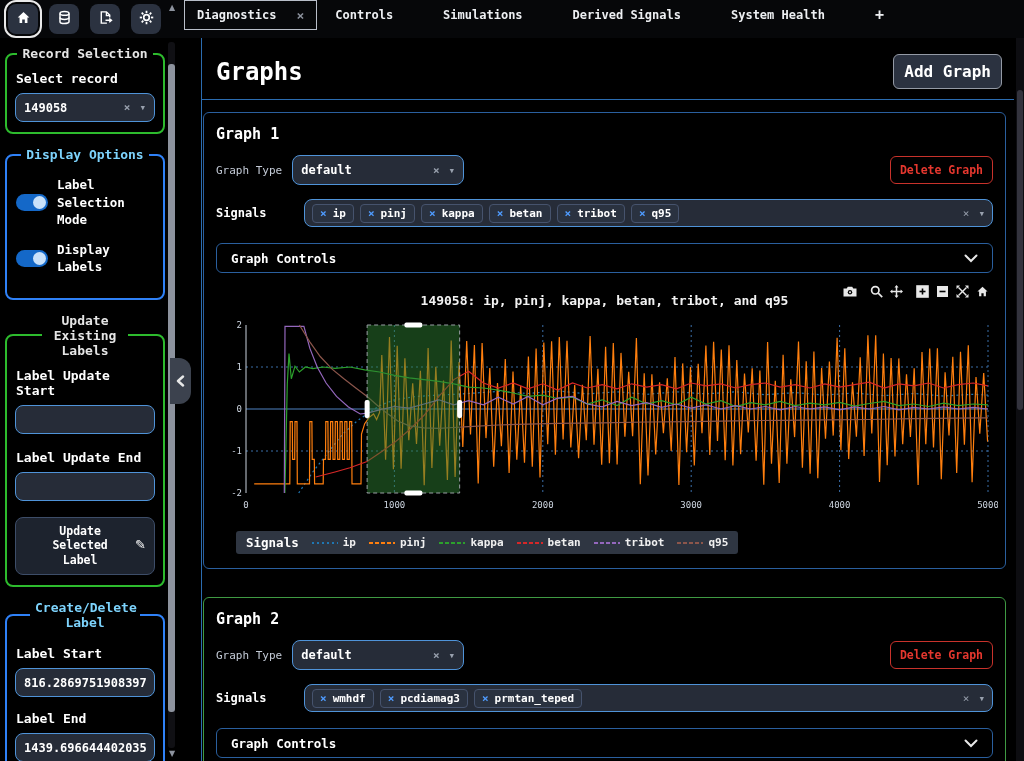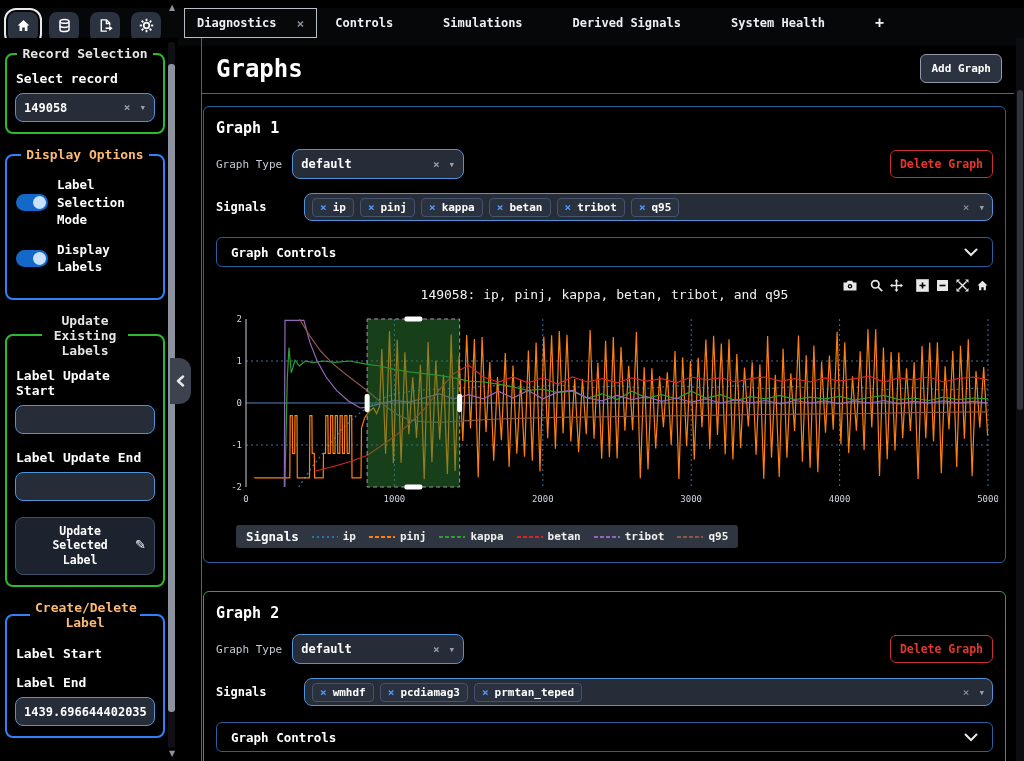--- a/index.html
+++ b/index.html
@@ -1,38 +1,38 @@
 <!DOCTYPE html>
 <html><head>
 <meta charset="utf-8">
 <style>
   * { margin:0; padding:0; box-sizing:border-box; }
   html,body { width:1024px; height:761px; overflow:hidden; background:#000;
     font-family:"DejaVu Sans Mono","Liberation Mono",monospace; color:#fff; }
   body { position:relative; }
 
   
-  .topbar { position:absolute; left:0; top:8px; width:1024px; height:38px; background:#060709; display:flex; }
+  .topbar { position:absolute; left:0; top:0; width:1024px; height:38px; background:#060709; display:flex; }
   .toolbar { display:flex; gap:11px; padding:4px 0 0 8px; width:176px; }
   .tool-btn { width:30px; height:30px; border-radius:8px; background:#2b3240; display:flex; align-items:center; justify-content:center; border:none; cursor:pointer; }
   .tool-btn.active { outline:2px solid #e9e9e9; outline-offset:2px; }
   .tabbar { display:flex; align-items:flex-start; margin-left:8px; }
   .tab { height:30px; display:flex; align-items:center; padding:0 12px; margin-right:26px; font-weight:700; font-size:12px; color:#edeff2; cursor:pointer; white-space:nowrap; }
   .tab.active { border:1px solid #b9bfc9; background:#07080a; gap:20px; margin-right:6px; }
   .tab .tab-close { color:#8b919c; font-size:13px; }
   .tab.plus { font-size:15px; margin-right:0; }
 
   
   .sidebar { position:absolute; left:0; top:38px; width:178px; height:723px; background:#000; }
   fieldset { border-radius:8px; margin:8px 13px 13px 5px; padding:2px 8px 10px; }
   fieldset.green { border:2px solid #2dbb2d; }
   fieldset.blue  { border:2px solid #2f81f7; }
   legend { font-weight:700; font-size:13px; padding:0 5px; margin:0 auto; text-align:center; }
   fieldset.green>legend { color:#e5e5e5; }
-  fieldset.blue>legend  { color:#fdba74; }
+  fieldset.blue>legend  { color:#7dd3fc; }
   .fld-label { font-weight:700; font-size:13px; margin:8px 1px 7px; display:block; }
   .select, .s-input { width:100%; height:29px; background:#262c38; border:1.6px solid #4f93d8; border-radius:8px; color:#fff; font-family:inherit; font-weight:700; font-size:12px; padding:0 8px; display:flex; align-items:center; }
   .sel-icons { margin-left:auto; color:#98a0ad; font-size:11px; display:flex; gap:9px; align-items:center; }
   .toggle-row { display:flex; gap:9px; margin:12px 1px; align-items:center; cursor:pointer; }
   .toggle { min-width:32px; width:32px; height:17px; background:#1468c8; border-radius:9px; position:relative; margin-top:1px; }
   .toggle::after { content:''; position:absolute; right:2px; top:2px; width:13px; height:13px; border-radius:50%; background:#c9e1fa; }
   .toggle-label { font-weight:700; font-size:12.5px; line-height:1.4; }
   .sb-btn { width:100%; background:#1d232e; border:1.6px solid #3d4d68; border-radius:8px; color:#fff; font-family:inherit; font-weight:700; font-size:11.5px; padding:6px 8px; display:flex; align-items:center; justify-content:flex-end; gap:9px; cursor:pointer; line-height:1.3; }
   .sb-btn .glyph { font-family:"DejaVu Sans",sans-serif; font-size:13px; }
   .tagbox { display:flex; align-items:center; background:#262c38; border:1.6px solid #4f93d8; border-radius:8px; min-height:30px; padding:0 7px; gap:6px; }
@@ -43,40 +43,40 @@
   .sb-track { position:absolute; left:168px; top:42px; width:7px; height:706px; background:#101014; border-radius:3px; }
   .sb-thumb { position:absolute; left:168px; top:64px; width:7px; height:648px; background:#8d939e; border-radius:3px; }
   .sb-arrow { position:absolute; left:169px; color:#8d939e; font-size:8px; font-family:"DejaVu Sans",sans-serif; }
   .collapse-handle { position:absolute; left:170px; top:358px; width:21px; height:46px; background:#3c424e; border-radius:0 12px 12px 0; display:flex; align-items:center; justify-content:center; cursor:pointer; z-index:5; }
   .vdivider { position:absolute; left:201px; top:38px; width:1px; height:723px; background:#2b6cb0; }
 
   
   .main { position:absolute; left:202px; top:38px; width:812px; height:723px; overflow:hidden; }
   .main-header { display:flex; align-items:center; padding:16px 12px 10px 14px; }
   .main-header h1 { font-size:24px; font-weight:700; }
-  .add-btn { margin-left:auto; background:#2b3240; border:1px solid #949aa5; border-radius:6px; color:#fff; font-family:inherit; font-weight:700; font-size:11px; padding:7px 10px; cursor:pointer; }
+  .add-btn { margin-left:auto; background:#2b3240; border:1px solid #949aa5; border-radius:6px; color:#fff; font-family:inherit; font-weight:700; font-size:16px; padding:7px 10px; cursor:pointer; }
   .hdr-divider { height:1px; background:#2b6cb0; }
   .card { border:1.6px solid #2a5f9e; border-radius:6px; margin:12px 8px 0 1px; padding:8px 12px 14px; background:#000; }
   .card.green { border-color:#3f9a43; margin-top:28px; height:400px; }
   .card h2 { font-size:15px; font-weight:700; margin:4px 0 12px; }
   .row { display:flex; align-items:center; }
   .type-label { font-size:11px; color:#c3cad6; margin-right:10px; }
   .gt-select { width:172px; height:30px; }
   .del-btn { margin-left:auto; background:transparent; border:1.6px solid #c8322b; color:#e5372e; border-radius:6px; font-family:inherit; font-weight:700; font-size:11.5px; padding:6px 9px; cursor:pointer; }
   .signals-row { margin-top:14px; }
   .signals-label { font-weight:700; font-size:12px; width:88px; }
   .tagbox.grow { flex:1; min-height:28px; }
   .controls-bar { margin-top:16px; border:1.6px solid #2a5f9e; border-radius:6px; height:30px; display:flex; align-items:center; padding:0 14px; font-weight:700; font-size:12.5px; cursor:pointer; }
   .controls-bar svg { margin-left:auto; }
   .card.green .controls-bar { border-color:#2a5f9e; }
   .chart-head { position:relative; height:38px; margin-top:6px; }
   .modebar { position:absolute; right:4px; top:6px; display:flex; gap:7px; align-items:center; }
   .modebar .mb { cursor:pointer; display:flex; }
   .mb.gap { margin-left:6px; }
-  .chart-title { text-align:center; font-weight:400; font-size:13px; color:#f2f2f2; padding-top:14px; }
+  .chart-title { text-align:center; font-weight:700; font-size:13px; color:#f2f2f2; padding-top:14px; }
   svg.plot { display:block; margin:0 0 0 2px; }
   .legend { display:inline-flex; align-items:center; gap:13px; background:#2f3642; border-radius:3px; padding:4px 10px; margin:14px 0 0 20px; }
   .legend-title { font-weight:700; font-size:12.5px; }
   .legend .entry { display:flex; align-items:center; gap:5px; font-weight:700; font-size:11px; color:#f0f0f0; }
 
   
   .pg-track { position:absolute; right:0; top:38px; width:8px; height:723px; background:#0d0d11; }
   .pg-thumb { position:absolute; right:1px; top:90px; width:6px; height:320px; background:#33333d; border-radius:3px; }
 </style>
 </head>
@@ -174,20 +174,21 @@
     <input class="s-input" value="" style="">
     <button class="sb-btn" style="margin-top:16px;">
       <span style="max-width:92px;">Update Selected Label</span>
       <span class="glyph">✎</span>
     </button>
   </fieldset>
 
   <fieldset class="blue">
     <legend style="max-width:110px;">Create/Delete Label</legend>
     <span class="fld-label" style="margin-top:14px;">Label Start</span>
+    <input class="s-input" value="816.2869751908397" style="">
     <span class="fld-label" style="margin-top:14px;">Label End</span>
     <input class="s-input" value="1439.6966444020356" style="">
 
   </fieldset>
 </div>
 
 <span class="sb-arrow" style="top:3px;">▲</span>
 <div class="sb-track"></div>
 <div class="sb-thumb"></div>
 <span class="sb-arrow" style="top:749px;">▼</span>

